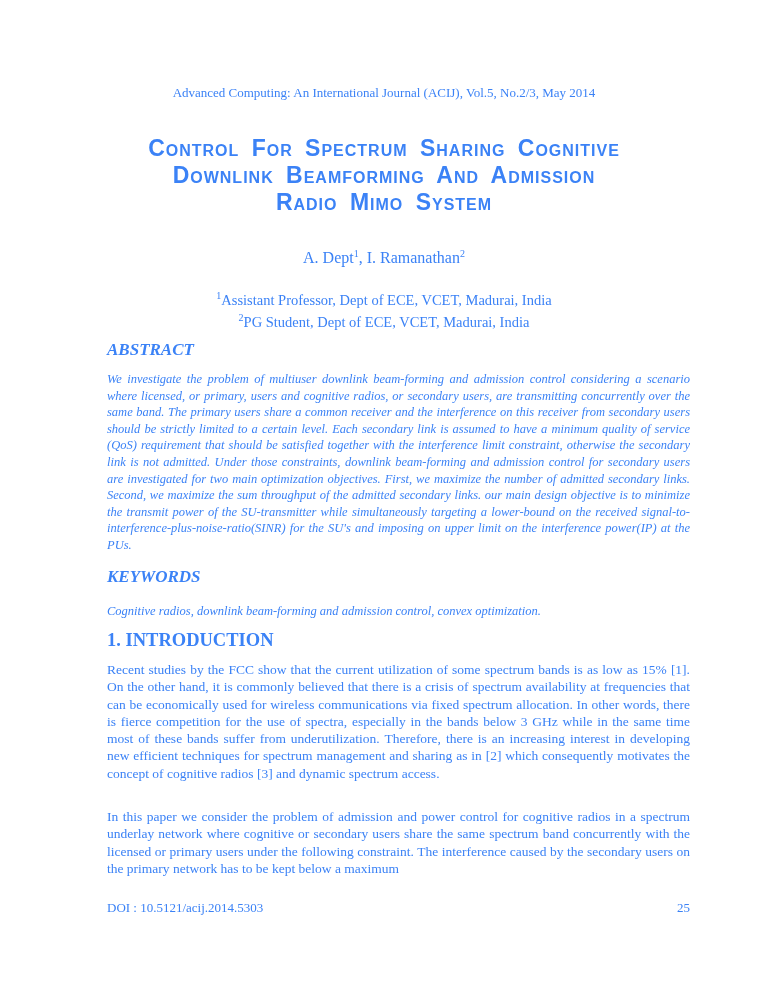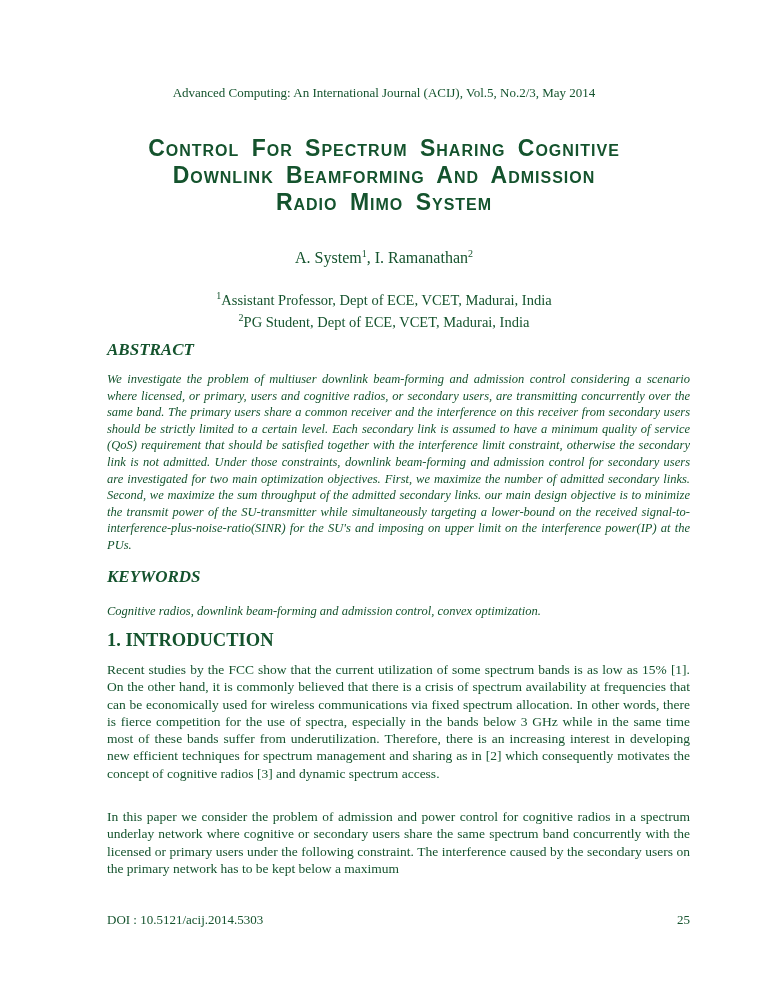--- a/index.html
+++ b/index.html
@@ -2,21 +2,21 @@
 <html><head>
 <meta charset="utf-8">
 <style>
   html, body { margin: 0; padding: 0; background: #ffffff; }
   .page {
     position: relative;
     width: 768px;
     height: 994px;
     background: #ffffff;
     font-family: "Liberation Serif", serif;
-    color: #14532d;
+    color: #3b82f6;
     overflow: hidden;
   }
   .running-header {
     position: absolute;
     top: 85px; left: 0; right: 0;
     text-align: center;
     font-size: 13px;
   }
   .paper-title {
     position: absolute;
@@ -37,21 +37,21 @@
     font-size: 16px;
   }
   .byline sup, .affiliations sup { font-size: 10px; }
   .affiliations {
     position: absolute;
     top: 287px; left: 0; right: 0;
     text-align: center;
     font-size: 14.5px;
     line-height: 18.5px;
   }
-  .content-col { position: absolute; left: 107px; width: 583px; margin-top: 12px; }
+  .content-col { position: absolute; left: 107px; width: 583px; }
   .section-heading-italic {
     font-weight: bold;
     font-style: italic;
     font-size: 17px;
     margin: 0;
   }
   .abstract-heading { top: 340px; }
   .abstract-body {
     top: 371px;
     font-style: italic;
@@ -95,21 +95,21 @@
 <div class="page">
 
   <div class="running-header">Advanced Computing: An International Journal (ACIJ), Vol.5, No.2/3, May 2014</div>
 
   <div class="paper-title">
     <div>Control For Spectrum Sharing Cognitive</div>
     <div>Downlink Beamforming And Admission</div>
     <div>Radio Mimo System</div>
   </div>
 
-  <div class="byline"><span>A. System</span><sup>1</sup><span>, </span><span>I. Ramanathan</span><sup>2</sup></div>
+  <div class="byline"><span>A. Dept</span><sup>1</sup><span>, </span><span>I. Ramanathan</span><sup>2</sup></div>
 
   <div class="affiliations">
     <div><sup>1</sup><span>Assistant Professor, Dept of ECE, VCET, Madurai, India</span></div>
     <div><sup>2</sup><span>PG Student, Dept of ECE, VCET, Madurai, India</span></div>
   </div>
 
   <h2 class="content-col section-heading-italic abstract-heading">ABSTRACT</h2>
   <p class="content-col abstract-body">We investigate the problem of multiuser downlink beam-forming and admission control considering a scenario where licensed, or primary, users and cognitive radios, or secondary users, are transmitting concurrently over the same band. The primary users share a common receiver and the interference on this receiver from secondary users should be strictly limited to a certain level. Each secondary link is assumed to have a minimum quality of service (QoS) requirement that should be satisfied together with the interference limit constraint, otherwise the secondary link is not admitted. Under those constraints, downlink beam-forming and admission control for secondary users are investigated for two main optimization objectives. First, we maximize the number of admitted secondary links. Second, we maximize the sum throughput of the admitted secondary links. our main design objective is to minimize the transmit power of the SU-transmitter while simultaneously targeting a lower-bound on the received signal-to-interference-plus-noise-ratio(SINR) for the SU's and imposing on upper limit on the interference power(IP) at the PUs.</p>
 
   <h2 class="content-col section-heading-italic keywords-heading">KEYWORDS</h2>

